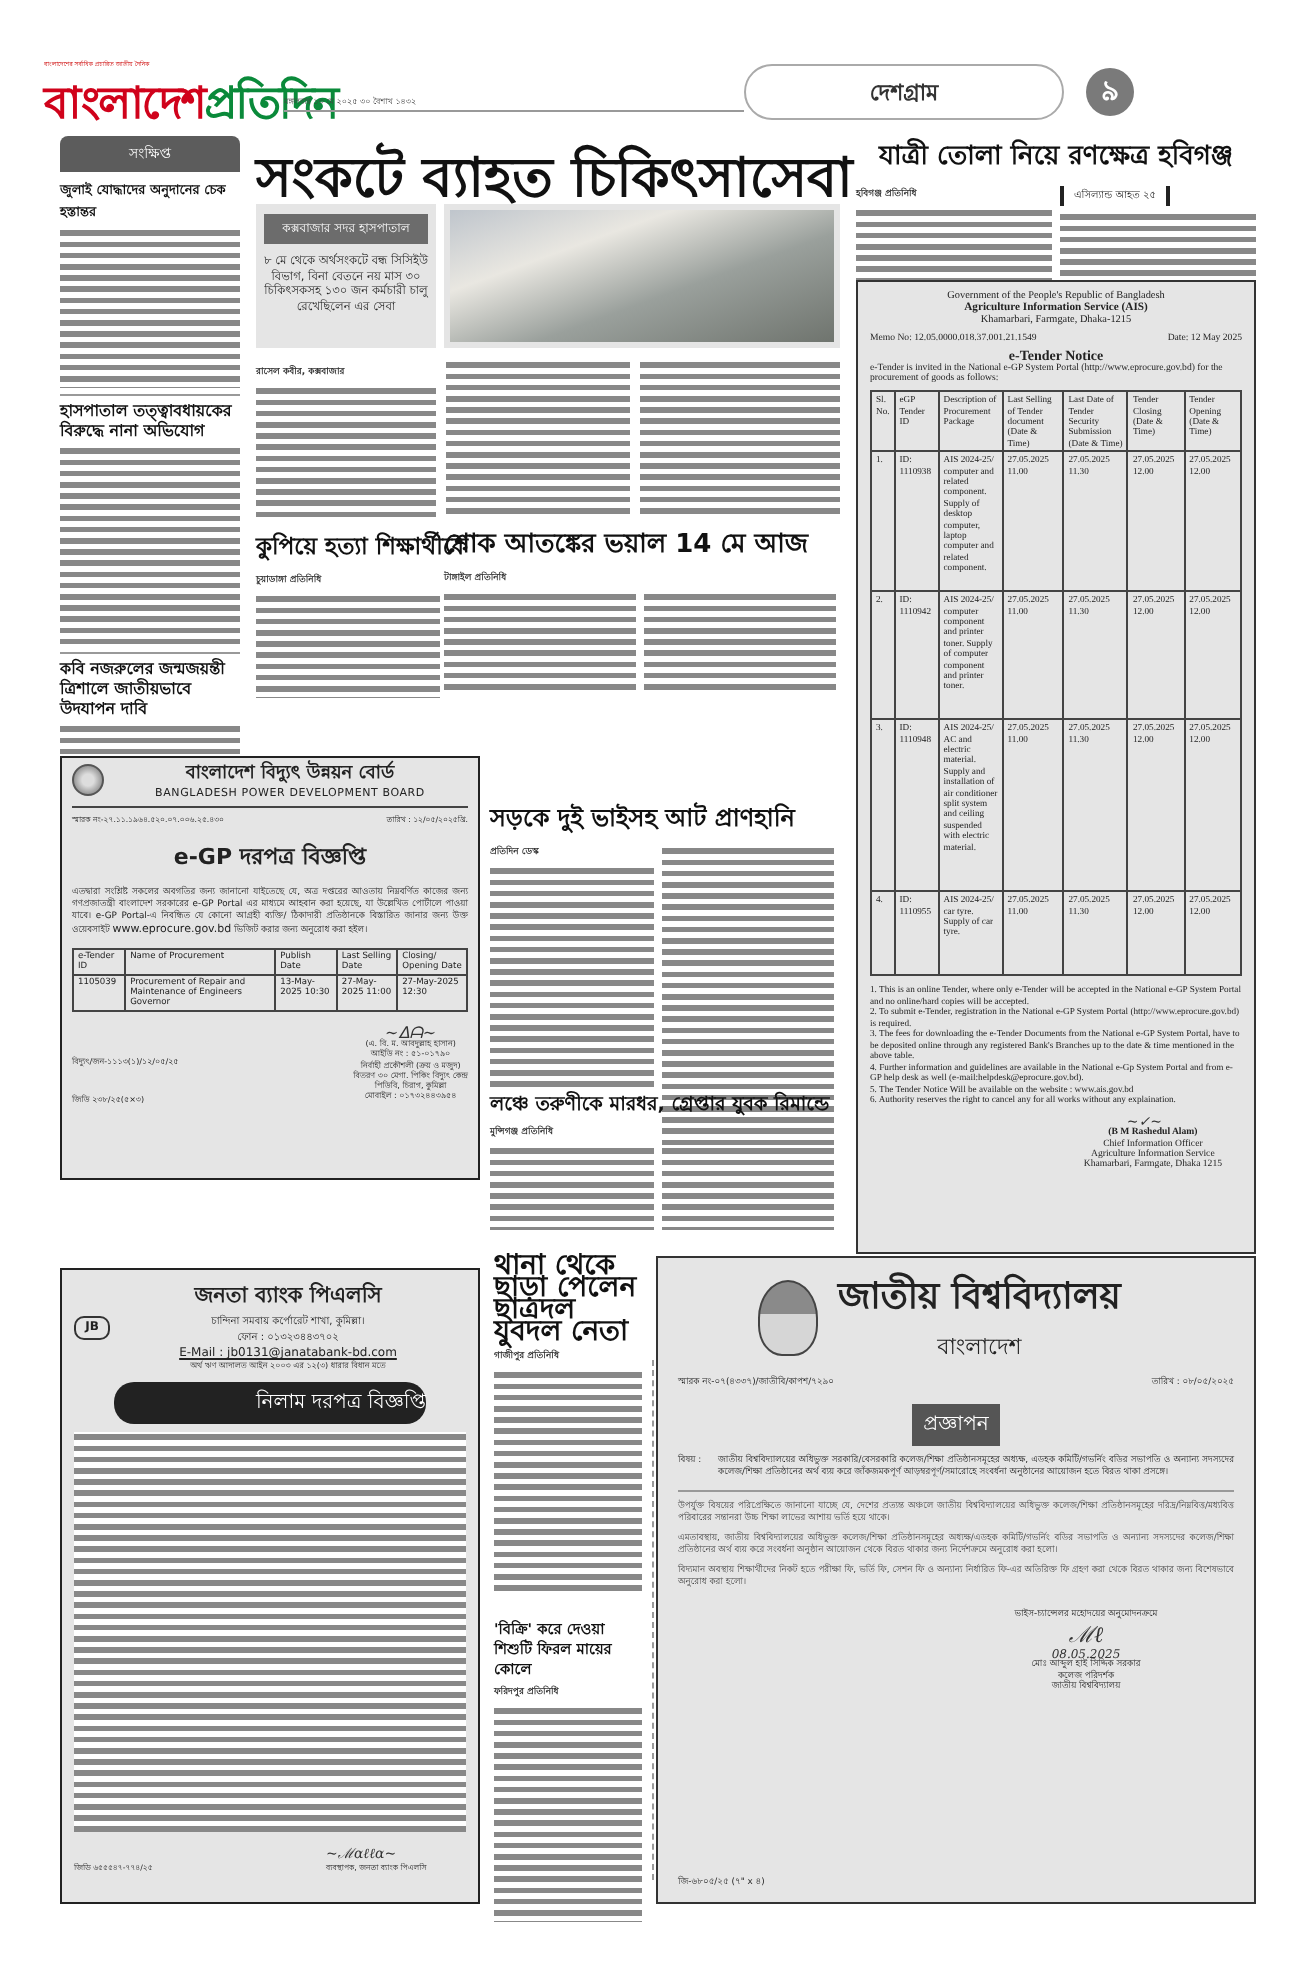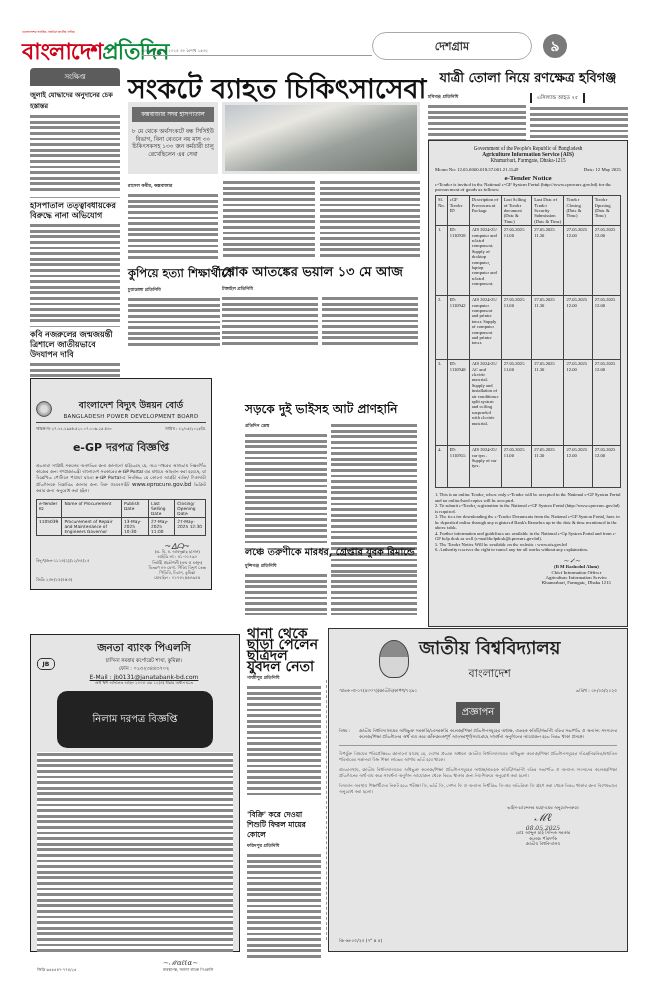--- a/index.html
+++ b/index.html
@@ -22,21 +22,21 @@
 .rule{border-top:1px solid #999}
 .big-head{font-size:27px;font-weight:bold;color:#111;white-space:nowrap}
 .subhead-box{background:#e5e5e5;padding:5px 4px;text-align:center}
 .subhead-box .tag{background:#6c6c6c;color:#fff;font-size:6px;padding:2px 0;margin-bottom:6px}
 .subhead-box .sub{font-size:8.5px;line-height:11px;color:#222}
 .photo{background:linear-gradient(160deg,#bfc5cc 0%,#e9e7e1 30%,#9aa09c 60%,#6f746e 100%);border:3px solid #e5e5e5}
 .ad{border:1.2px solid #222;background:#e5e5e5}
 table.tender{border-collapse:collapse;width:100%;font-family:"Liberation Serif",serif;font-size:4.6px;line-height:5.4px;color:#222}
 table.tender td,table.tender th{border:0.7px solid #444;vertical-align:top;padding:1px 2px;text-align:left;font-weight:normal}
 .serif{font-family:"Liberation Serif",serif}
-.pill-dark{background:#222;color:#fff;border-radius:10px;text-align:center;font-size:10px;padding:20px 0}
+.pill-dark{background:#222;color:#fff;border-radius:10px;text-align:right;font-size:10px;padding:2px 0}
 .stamp{background:#555;color:#fff;font-size:10px;text-align:center;padding:2px 6px;display:inline-block}
 table.egp{border-collapse:collapse;width:100%;font-size:4.3px;line-height:5px;color:#222}
 table.egp td,table.egp th{border:0.6px solid #444;padding:1px 2px;vertical-align:top;font-weight:normal;text-align:left}
 .emblem{border-radius:50%;border:1px solid #555;background:radial-gradient(circle,#ddd 30%,#999 70%)}
 .sig{font-family:"DejaVu Serif",serif;font-style:italic;color:#333}
 </style>
 </head>
 <body>
 
 <div class="abs masthead">
@@ -74,29 +74,29 @@
 <div class="col txt fill" style="left:223px;top:180px;width:92px;height:78px">অর্থ ও জনবলসংকটে কক্সবাজার সদর হাসপাতালে চিকিৎসাসেবা মারাত্মক ব্যাহত হচ্ছে। অর্থসংকটে বিশেষায়িত বিভাগ সিসিইউ ৮ মে থেকে ঘোষণা দিয়ে বন্ধ হয়েছে। টানা নয় মাস ৩০ জন চিকিৎসকসহ ১৩০ জন কর্মচারী বিনা বেতনে সেবা দিয়ে চালু রেখেছিলেন এ বিভাগ।</div>
 <div class="col txt fill" style="left:320px;top:180px;width:100px;height:78px">অর্থ ও জনবলসংকটে কক্সবাজার সদর হাসপাতালে চিকিৎসাসেবা মারাত্মক ব্যাহত হচ্ছে। অর্থসংকটে বিশেষায়িত বিভাগ সিসিইউ ৮ মে থেকে ঘোষণা দিয়ে বন্ধ হয়েছে। টানা নয় মাস ৩০ জন চিকিৎসকসহ ১৩০ জন কর্মচারী বিনা বেতনে সেবা দিয়ে চালু রেখেছিলেন এ বিভাগ।</div>
 
 <div class="col" style="left:128px;top:265px;width:92px;">
   <div class="hd" style="font-size:11.5px;white-space:nowrap">কুপিয়ে হত্যা শিক্ষার্থীকে</div>
   <div class="byline">চুয়াডাঙ্গা প্রতিনিধি</div>
   <div class="txt fill" style="height:52px">চুয়াডাঙ্গার দামুড়হুদায় বিরোধের জেরে এক শিক্ষার্থীকে কুপিয়ে হত্যার অভিযোগ উঠেছে প্রতিবেশীর বিরুদ্ধে। গতকাল বিকালে উপজেলার হাউলিয়া গ্রামে ঘটনাটি ঘটে।</div>
 </div>
 
 <div class="col" style="left:222px;top:262px;width:198px;">
-  <div class="hd" style="font-size:13px;white-space:nowrap">শোক আতঙ্কের ভয়াল ১৩ মে আজ</div>
+  <div class="hd" style="font-size:13px;white-space:nowrap">শোক আতঙ্কের ভয়াল 14 মে আজ</div>
   <div class="byline">টাঙ্গাইল প্রতিনিধি</div>
   <div style="display:flex;gap:4px">
     <div class="txt fill" style="width:96px;height:50px">আজ ভয়াল ১৩ মে। টাঙ্গাইলের শীর্ষ উপজেলার মানুষের কাছে শোক ও আতঙ্কের দিন। ১৯৯৬ সালের এ দিনে গোপালপুর, কালিহাতী, বাসাইল, ঘাটাইল ও সখিপুর উপজেলার ওপর দিয়ে বয়ে যায় ভয়াবহ টর্নেডো।</div>
     <div class="txt fill" style="width:96px;height:50px">আজ ভয়াল ১৩ মে। টাঙ্গাইলের শীর্ষ উপজেলার মানুষের কাছে শোক ও আতঙ্কের দিন। ১৯৯৬ সালের এ দিনে গোপালপুর, কালিহাতী, বাসাইল, ঘাটাইল ও সখিপুর উপজেলার ওপর দিয়ে বয়ে যায় ভয়াবহ টর্নেডো।</div>
   </div>
 </div>
 
-<div class="col ad" style="left:30px;top:378px;width:182px;height:212px;padding:19px 5px;">
+<div class="col ad" style="left:30px;top:378px;width:210px;height:212px;padding:0 5px;">
   <div style="display:flex;align-items:center;gap:4px;border-bottom:0.6px solid #444;padding-bottom:3px">
     <div class="emblem" style="width:16px;height:16px"></div>
     <div style="text-align:center;flex:1">
       <div style="font-size:9px;font-weight:bold">বাংলাদেশ বিদ্যুৎ উন্নয়ন বোর্ড</div>
       <div style="font-size:5.5px;letter-spacing:0.3px">BANGLADESH POWER DEVELOPMENT BOARD</div>
     </div>
   </div>
   <div style="display:flex;justify-content:space-between;font-size:3.8px;margin-top:3px">
     <span>স্মারক নং-২৭.১১.১৯৬৪.৫২০.০৭.০০৬.২৫.৪৩০</span>
     <span>তারিখ : ১২/০৫/২০২৫খ্রি.</span>

